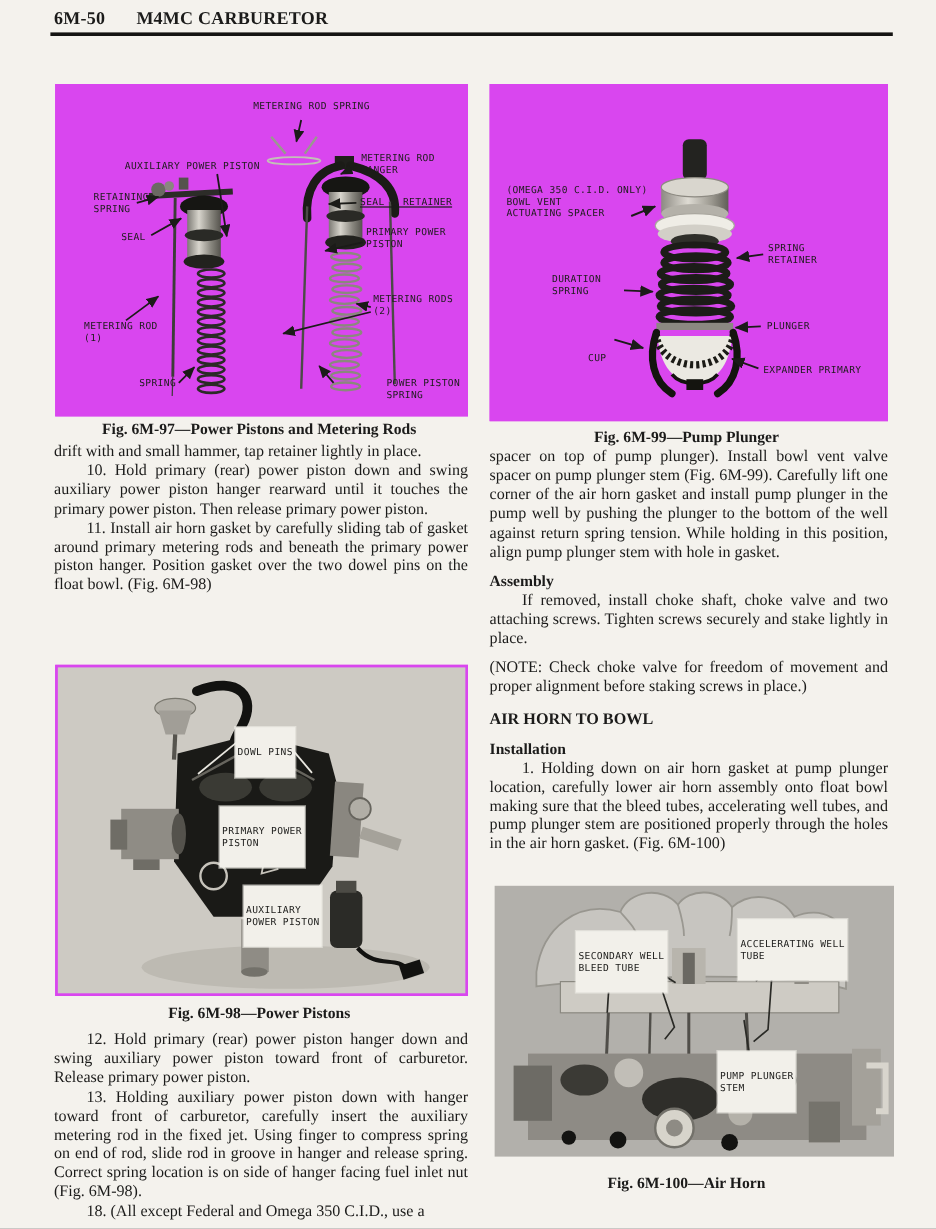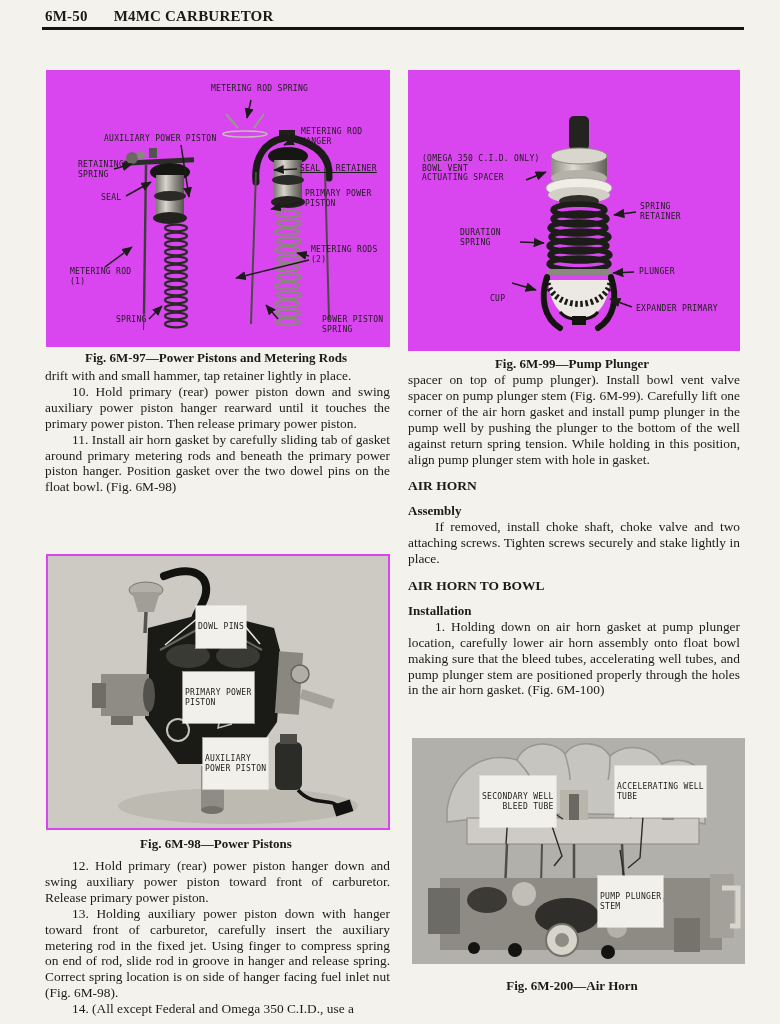--- a/index.html
+++ b/index.html
@@ -185,21 +185,21 @@
     <div class="flabel boxed" style="left:135px;top:116px;">PRIMARY POWER
 PISTON</div>
     <div class="flabel boxed" style="left:155px;top:182px;">AUXILIARY
 POWER PISTON</div>
   </div>
   <div class="cap" style="left:46px;top:836px;width:340px;text-align:center;">Fig. 6M-98—Power Pistons</div>
 
   <div class="flow" style="left:45px;top:858px;width:345px;">
     <p class="bp ind">12. Hold primary (rear) power piston hanger down and swing auxiliary power piston toward front of carburetor. Release primary power piston.</p>
     <p class="bp ind">13. Holding auxiliary power piston down with hanger toward front of carburetor, carefully insert the auxiliary metering rod in the fixed jet. Using finger to compress spring on end of rod, slide rod in groove in hanger and release spring. Correct spring location is on side of hanger facing fuel inlet nut (Fig. 6M-98).</p>
-    <p class="bp ind">14. (All except Federal and Omega 350 C.I.D., use a</p>
+    <p class="bp ind">18. (All except Federal and Omega 350 C.I.D., use a</p>
   </div>
 
   <div class="figbox" style="left:408px;top:70px;width:328px;height:277px;">
     <svg width="328" height="277" viewBox="0 0 328 277">
       <defs>
         <marker id="ah99" markerWidth="8" markerHeight="7" refX="6.5" refY="3" orient="auto">
           <path d="M0,0 L7,3 L0,6 Z" fill="#1b1b18"></path>
           </marker>
         <linearGradient id="met99" x1="0" y1="0" x2="1" y2="0">
           <stop offset="0" stop-color="#8d8a83"></stop>
@@ -255,23 +255,23 @@
     <div class="flabel" style="left:50px;top:156px;">DURATION
 SPRING</div>
     <div class="flabel" style="left:229px;top:195px;">PLUNGER</div>
     <div class="flabel" style="left:80px;top:206px;margin-top:16px;">CUP</div>
     <div class="flabel" style="left:226px;top:232px;">EXPANDER PRIMARY</div>
   </div>
   <div class="cap" style="left:408px;top:356px;width:328px;">Fig. 6M-99—Pump Plunger</div>
 
   <div class="flow" style="left:408px;top:372px;width:332px;">
     <p class="bp">spacer on top of pump plunger). Install bowl vent valve spacer on pump plunger stem (Fig. 6M-99). Carefully lift one corner of the air horn gasket and install pump plunger in the pump well by pushing the plunger to the bottom of the well against return spring tension. While holding in this position, align pump plunger stem with hole in gasket.</p>
-    <p class="h1x">AIR HORN</p>
     <p class="h2x">Assembly</p>
     <p class="bp ind">If removed, install choke shaft, choke valve and two attaching screws. Tighten screws securely and stake lightly in place.</p>
+    <p class="bp note">(NOTE: Check choke valve for freedom of movement and proper alignment before staking screws in place.)</p>
     <p class="h1x">AIR HORN TO BOWL</p>
     <p class="h2x">Installation</p>
     <p class="bp ind">1. Holding down on air horn gasket at pump plunger location, carefully lower air horn assembly onto float bowl making sure that the bleed tubes, accelerating well tubes, and pump plunger stem are positioned properly through the holes in the air horn gasket. (Fig. 6M-100)</p>
   </div>
 
   <div class="photo" style="left:412px;top:738px;width:333px;height:226px;">
     <svg width="333" height="226" viewBox="0 0 333 226">
       <rect x="0" y="0" width="333" height="226" fill="#b2b0ab"></rect>
 
       <path d="M35,72 C40,34 70,12 105,22 C112,4 140,0 153,16 C162,2 188,2 198,18 C214,4 240,8 250,26 C272,16 295,28 293,52 L293,86 C230,70 100,76 35,84 Z" fill="#c7c5c0" stroke="#98968f" stroke-width="1.5"></path>
@@ -309,22 +309,22 @@
         <path d="M118,60 L151,81"></path>
         <path d="M240,50 L218,80"></path>
         <line x1="96" y1="76" x2="94" y2="106"></line>
       </g>
       <g stroke="#2a2a26" stroke-width="1.4" fill="none">
         <path d="M130,58 L150,118 L142,128"></path>
         <path d="M232,64 L228,120 L216,130"></path>
         <path d="M212,138 L208,112"></path>
       </g>
     </svg>
-    <div class="flabel boxed" style="left:68px;top:38px;text-align:right;">SECONDARY WELL
+    <div class="flabel boxed" style="left:68px;top:38px;">SECONDARY WELL
 BLEED TUBE</div>
     <div class="flabel boxed" style="left:203px;top:28px;">ACCELERATING WELL
 TUBE</div>
     <div class="flabel boxed" style="left:186px;top:138px;">PUMP PLUNGER
 STEM</div>
   </div>
-  <div class="cap" style="left:408px;top:978px;width:328px;">Fig. 6M-200—Air Horn</div>
+  <div class="cap" style="left:408px;top:978px;width:328px;">Fig. 6M-100—Air Horn</div>
 
 </div>
 
 </body></html>

